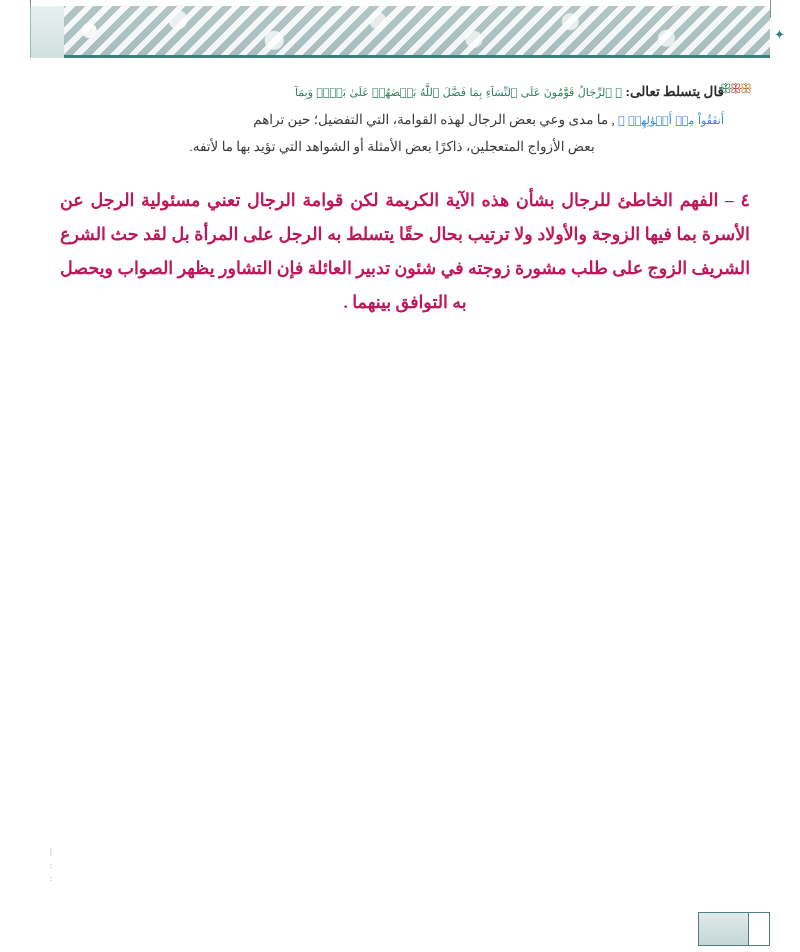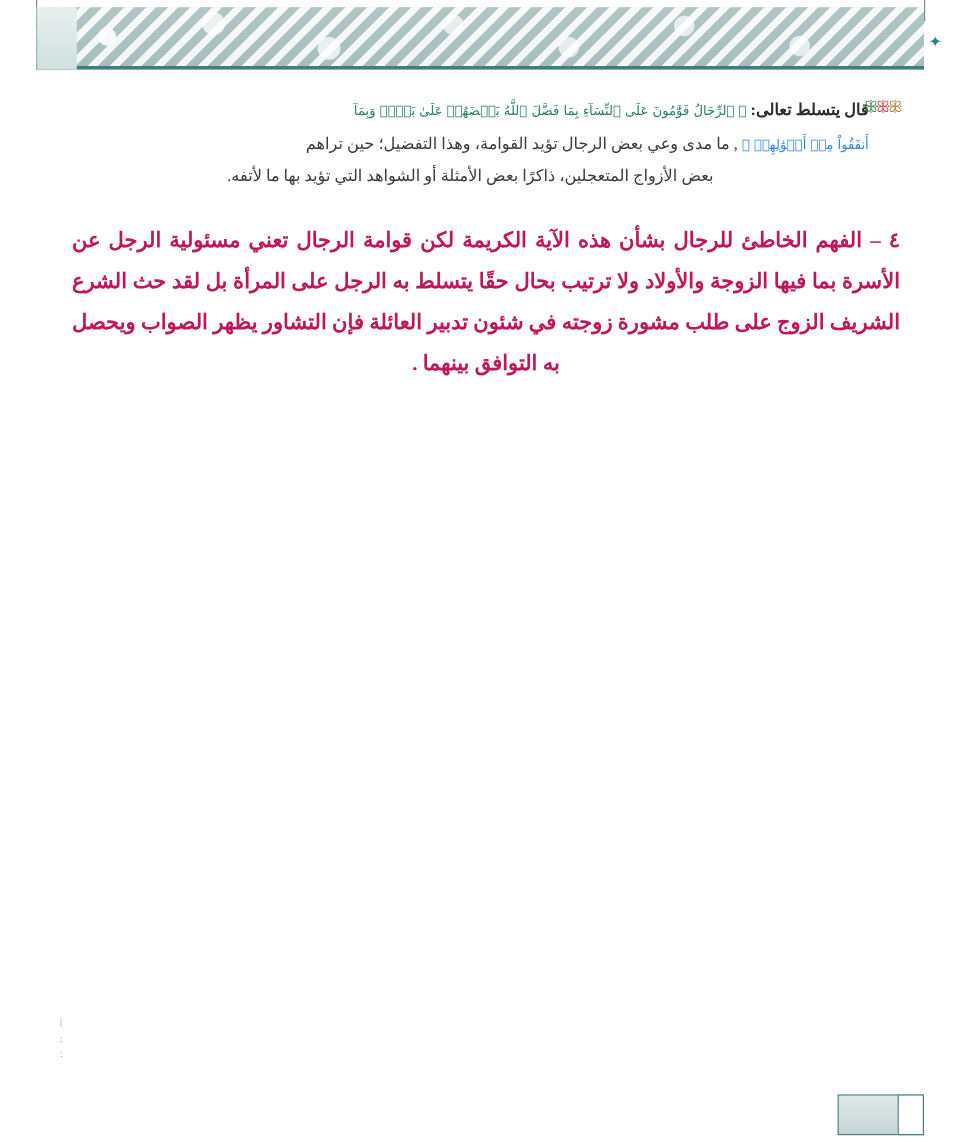--- a/index.html
+++ b/index.html
@@ -198,21 +198,21 @@
       <span>ꕥ</span><span>ꕥ</span><span>ꕥ</span>
     </div>
 
     <div class="q-line-right">
       <span class="lead-in">قال يتسلط تعالى:</span>
       <span class="verse">﴿ ٱلرِّجَالُ قَوَّٰمُونَ عَلَى ٱلنِّسَآءِ بِمَا فَضَّلَ ٱللَّهُ بَعۡضَهُمۡ عَلَىٰ بَعۡضٖ وَبِمَآ</span>
     </div>
 
     <div class="q-line-right">
       <span class="verse verse-second">أَنفَقُواْ مِنۡ أَمۡوَٰلِهِمۡ ﴾</span>
-      <span>, ما مدى وعي بعض الرجال تؤيد القوامة، وهذا التفضيل؛ حين تراهم</span>
+      <span>, ما مدى وعي بعض الرجال لهذه القوامة، التي التفضيل؛ حين تراهم</span>
     </div>
 
 
     <div class="q-line-center">
       <span>بعض الأزواج المتعجلين، ذاكرًا بعض الأمثلة أو الشواهد التي تؤيد بها ما لأتفه.</span>
     </div>
   </div>
 
   <div class="answer">٤ – الفهم الخاطئ للرجال بشأن هذه الآية الكريمة لكن قوامة الرجال تعني مسئولية الرجل عن الأسرة بما فيها الزوجة والأولاد ولا ترتيب بحال حقًا يتسلط به الرجل على المرأة بل لقد حث الشرع الشريف الزوج على طلب مشورة زوجته في شئون تدبير العائلة فإن التشاور يظهر الصواب ويحصل به التوافق بينهما .</div>
 

